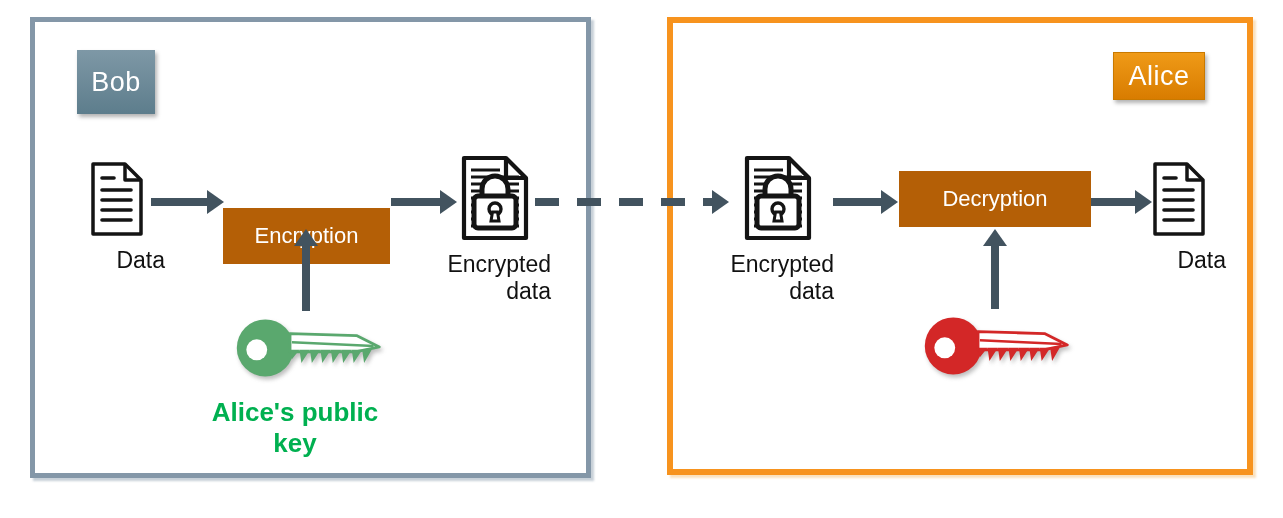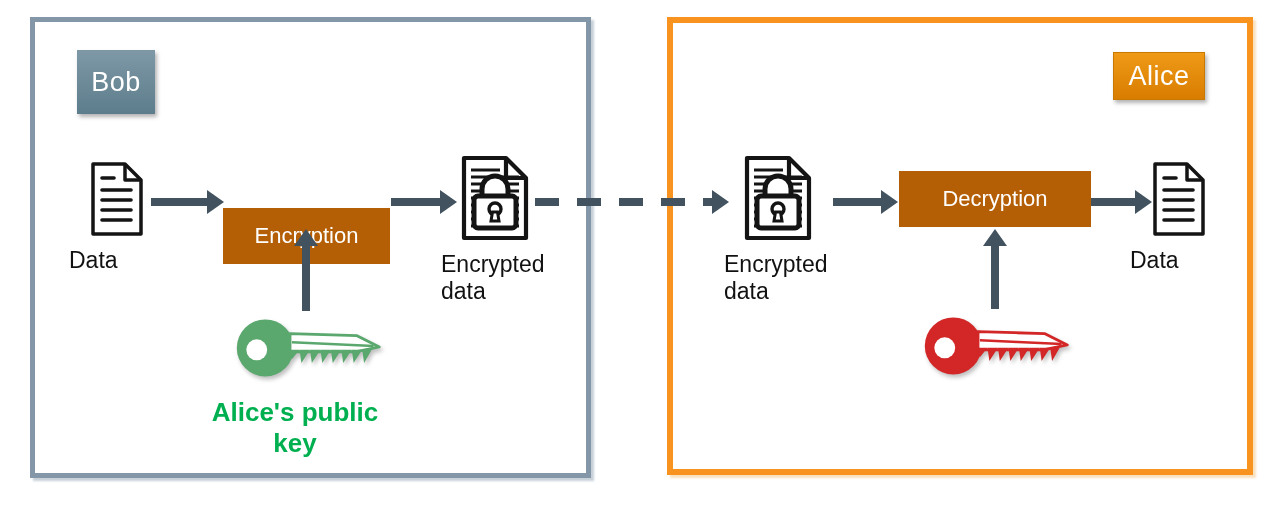--- a/index.html
+++ b/index.html
@@ -37,21 +37,21 @@
   
   .process{
     position:absolute;z-index:2;display:flex;align-items:center;justify-content:center;
     background:#b45f06;color:#fff;font-size:22px;
   }
   .process.encryption{left:223px;top:172px;width:167px;height:56px;margin-top:36px;}
   .process.decryption{left:899px;top:171px;width:192px;height:56px;}
   
   .node-icon{position:absolute;z-index:2;}
   .node-label{
-    position:absolute;z-index:2;text-align:left;font-size:23px;line-height:1.18;color:#111;
+    position:absolute;z-index:2;text-align:right;font-size:23px;line-height:1.18;color:#111;
   }
   
   .h-arrow{position:absolute;z-index:3;display:flex;align-items:center;height:24px;}
   .h-arrow .shaft{flex:1;height:8px;background:#42535f;}
   .h-arrow .head{
     width:0;height:0;border-left:17px solid #42535f;
     border-top:12px solid transparent;border-bottom:12px solid transparent;
   }
   .h-arrow.dashed .shaft{
     background:repeating-linear-gradient(90deg,#42535f 0 24px,transparent 24px 42px);

